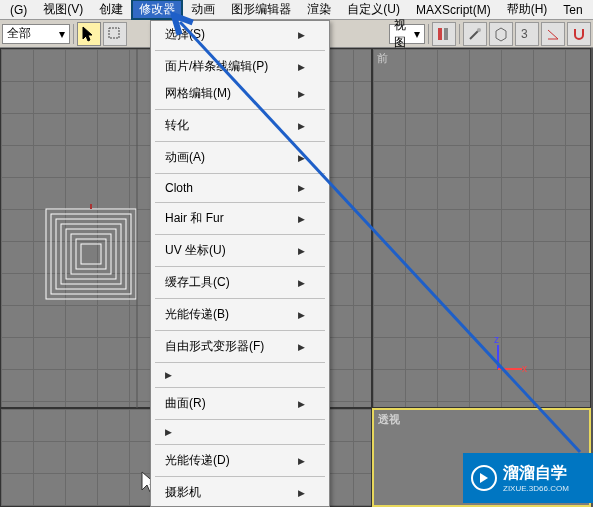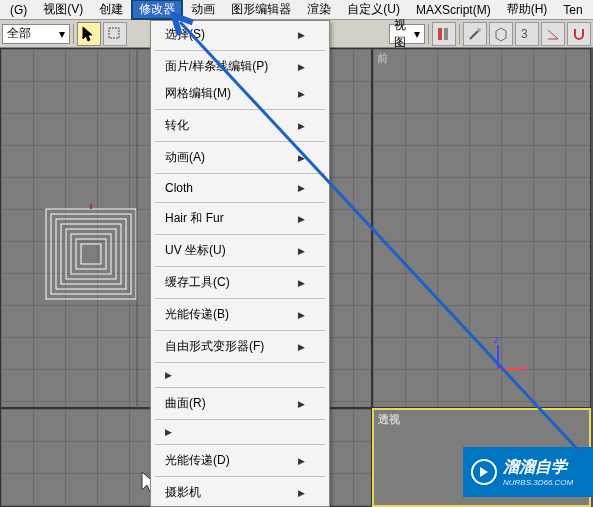--- a/index.html
+++ b/index.html
@@ -175,32 +175,31 @@
     .annotation-arrow {
       position: absolute;
       top: 0;
       left: 0;
       pointer-events: none;
       z-index: 200;
     }
     
     .watermark {
       position: absolute;
-      bottom: 10px;
+      bottom: 4px;
       right: 0;
       width: 130px;
       height: 50px;
       background: #0076c2;
       color: white;
       display: flex;
       align-items: center;
       padding: 0 8px;
       gap: 6px;
       z-index: 50;
-      font-style: italic;
     }
     .watermark .wm-icon {
       width: 26px;
       height: 26px;
       border: 2px solid white;
       border-radius: 50%;
       display: flex;
       align-items: center;
       justify-content: center;
     }
@@ -417,21 +416,21 @@
 </svg>
 
 <div class="watermark">
   <div class="wm-icon">
     <svg width="12" height="12">
         <path d="M2 1 L10 6 L2 11 Z" fill="white"></path>
       </svg>
   </div>
   <div>
     <div class="wm-main">溜溜自学</div>
-    <div class="wm-sub">NURBS.3D66.COM</div>
+    <div class="wm-sub">ZIXUE.3D66.COM</div>
   </div>
 </div>
 
 <div class="cursor-arrow">
   <svg width="20" height="24">
       <path d="M2 2 L2 20 L7 15 L10 22 L13 21 L10 14 L16 14 Z" fill="white" stroke="#333"></path>
     </svg>
 </div>
 
 </body></html>

